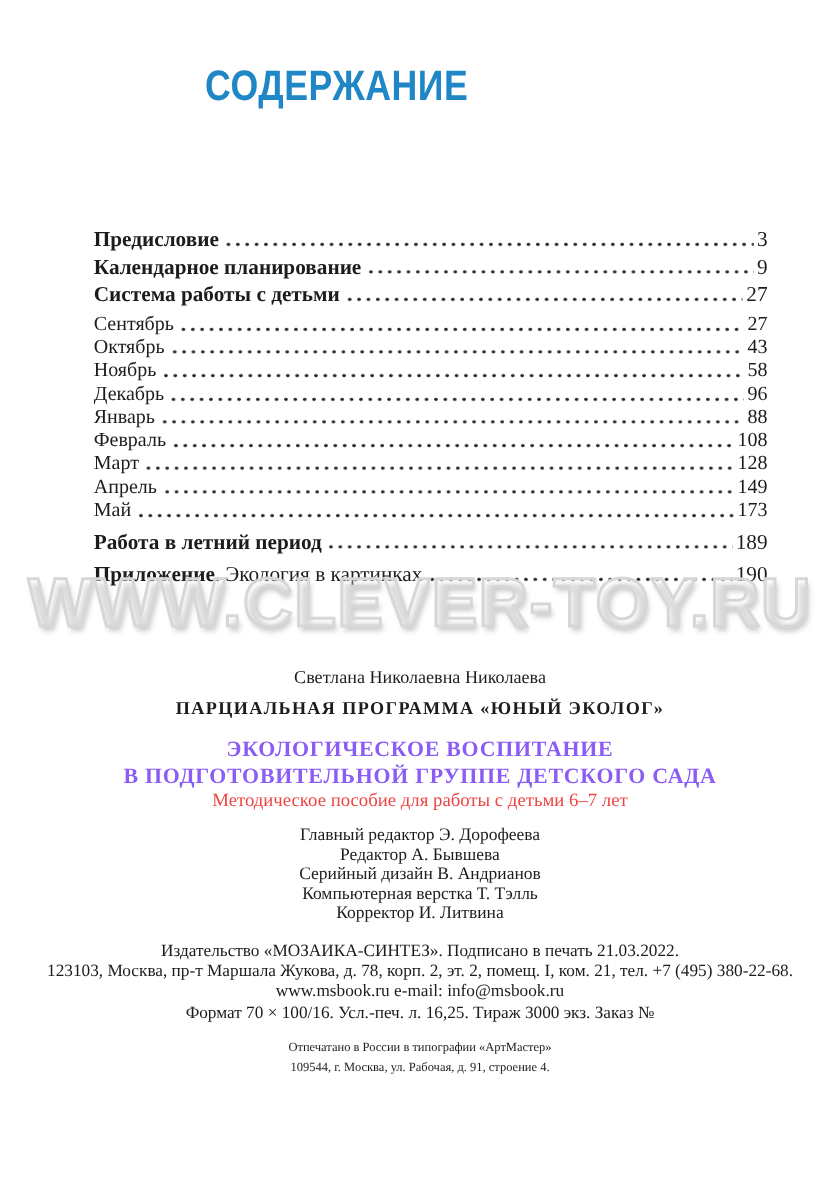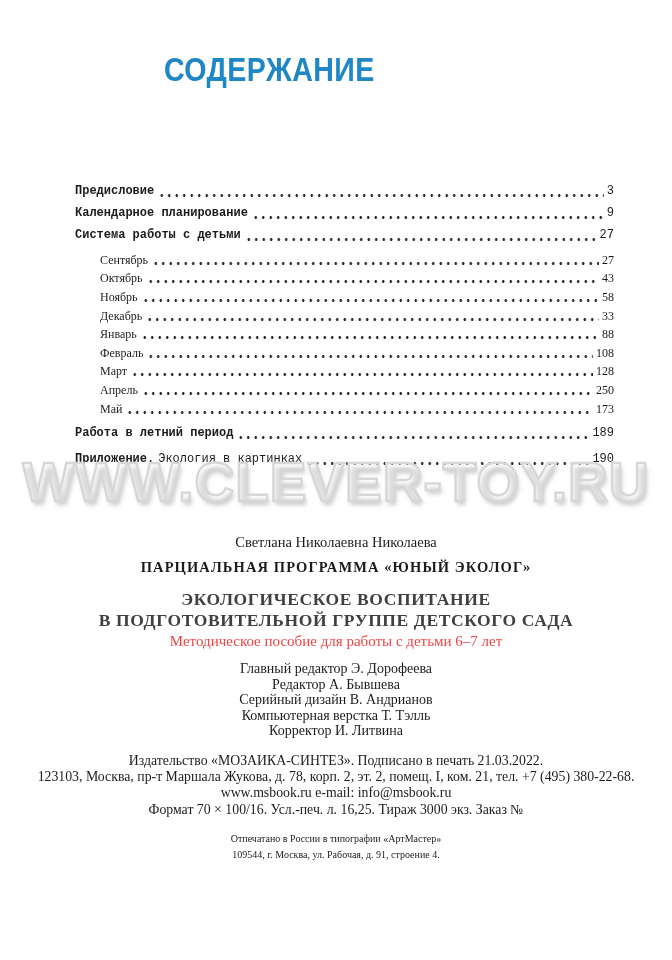--- a/index.html
+++ b/index.html
@@ -12,23 +12,23 @@
   .toc-title {
     position:absolute; left:164px; top:50px; margin:0;
     font-family:"Liberation Sans", sans-serif; font-weight:bold;
     font-size:34px; letter-spacing:0.5px; color:#1f87c5;
     transform:scaleX(0.84); transform-origin:left top; white-space:nowrap;
   }
 
   
   .toc { position:absolute; left:75px; right:58px; top:180px; z-index:1; }
   .toc-row { display:flex; align-items:baseline; }
-  .toc-row.main { font-size:12px; line-height:17px; padding:2.6px 0;font-family:Liberation Mono, monospace; }
+  .toc-row.main { font-size:17px; line-height:17px; padding:2.6px 0; }
   .toc-row.main .lbl { font-weight:bold; }
-  .toc-row.sub  { font-size:12px; line-height:16px; padding:1.3px 0; margin-left:25px; }
+  .toc-row.sub  { font-size:16px; line-height:16px; padding:1.3px 0; }
   .toc-row.g { margin-top:4px; }
   .lbl, .lbl2 { white-space:nowrap; }
   .lbl2 { margin-left:4px; font-weight:normal; }
   .dots {
     flex:1; align-self:stretch; margin:0 3px 0 4px;
     background-image:radial-gradient(circle, #2b2b2b 1.15px, transparent 1.55px);
     background-size:7.5px 5px; background-repeat:repeat-x;
     background-position:left bottom 2px;
   }
   .num { font-weight:normal; white-space:nowrap; }
@@ -41,21 +41,21 @@
     color:rgba(255,255,255,0.28);
     -webkit-text-stroke:2.4px #d7d7d7;
     text-shadow:2px 4px 4px rgba(110,110,110,0.35);
     pointer-events:none;
   }
 
   
   .colophon { position:absolute; left:0; right:0; top:534px; text-align:center; z-index:1; }
   .author  { font-size:14.5px; }
   .series  { font-size:14.5px; font-weight:bold; letter-spacing:1.1px; margin-top:8px; }
-  .book-title { font-size:17.5px; font-weight:bold; color:#404040; letter-spacing:0.6px; line-height:21px; }
+  .book-title { font-size:17.5px; font-weight:bold; color:#8b5cf6; letter-spacing:0.6px; line-height:21px; }
   .book-title.first { margin-top:13px; }
   .subtitle { font-size:15px; color:#ef4444; margin-top:2px; }
   .credits   { margin-top:11px; font-size:14px;   line-height:15.6px; }
   .publisher { margin-top:14px; font-size:13.8px; line-height:16.2px; }
   .printing  { margin-top:13px; font-size:10px; line-height:16.2px; }
 </style>
 </head>
 <body>
 
 <div class="page">
@@ -89,41 +89,41 @@
       <span class="num">43</span>
     </div>
     <div class="toc-row sub">
       <span class="lbl">Ноябрь</span>
       <span class="dots"></span>
       <span class="num">58</span>
     </div>
     <div class="toc-row sub">
       <span class="lbl">Декабрь</span>
       <span class="dots"></span>
-      <span class="num">33</span>
+      <span class="num">96</span>
     </div>
     <div class="toc-row sub">
       <span class="lbl">Январь</span>
       <span class="dots"></span>
       <span class="num">88</span>
     </div>
     <div class="toc-row sub">
       <span class="lbl">Февраль</span>
       <span class="dots"></span>
       <span class="num">108</span>
     </div>
     <div class="toc-row sub">
       <span class="lbl">Март</span>
       <span class="dots"></span>
       <span class="num">128</span>
     </div>
     <div class="toc-row sub">
       <span class="lbl">Апрель</span>
       <span class="dots"></span>
-      <span class="num">250</span>
+      <span class="num">149</span>
     </div>
     <div class="toc-row sub">
       <span class="lbl">Май</span>
       <span class="dots"></span>
       <span class="num">173</span>
     </div>
     <div class="toc-row main g">
       <span class="lbl">Работа в летний период</span>
       <span class="dots"></span>
       <span class="num">189</span>

